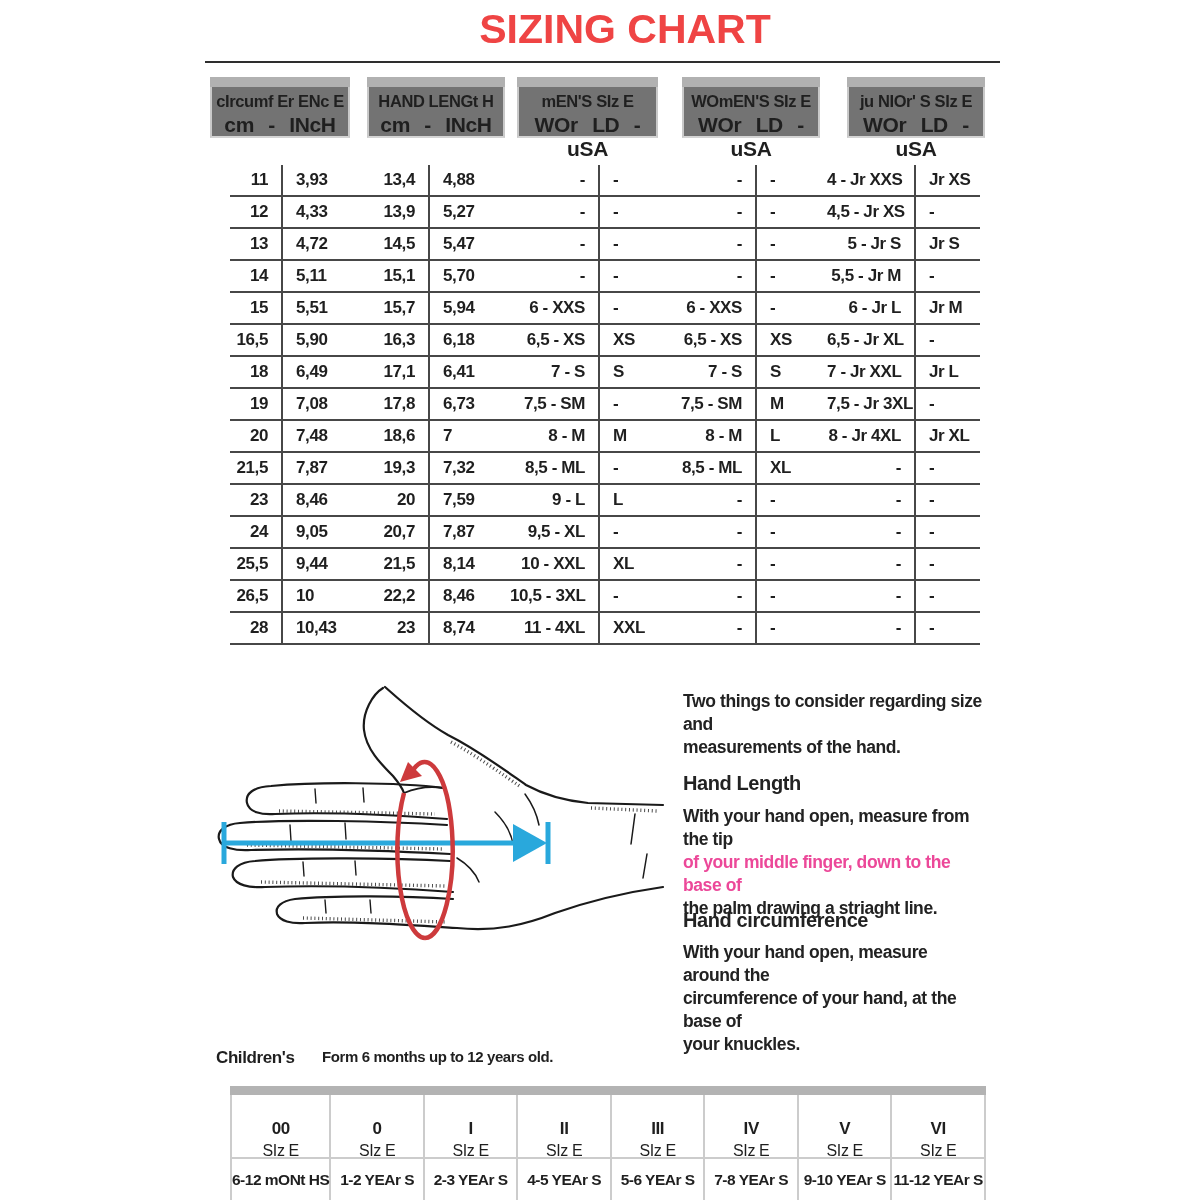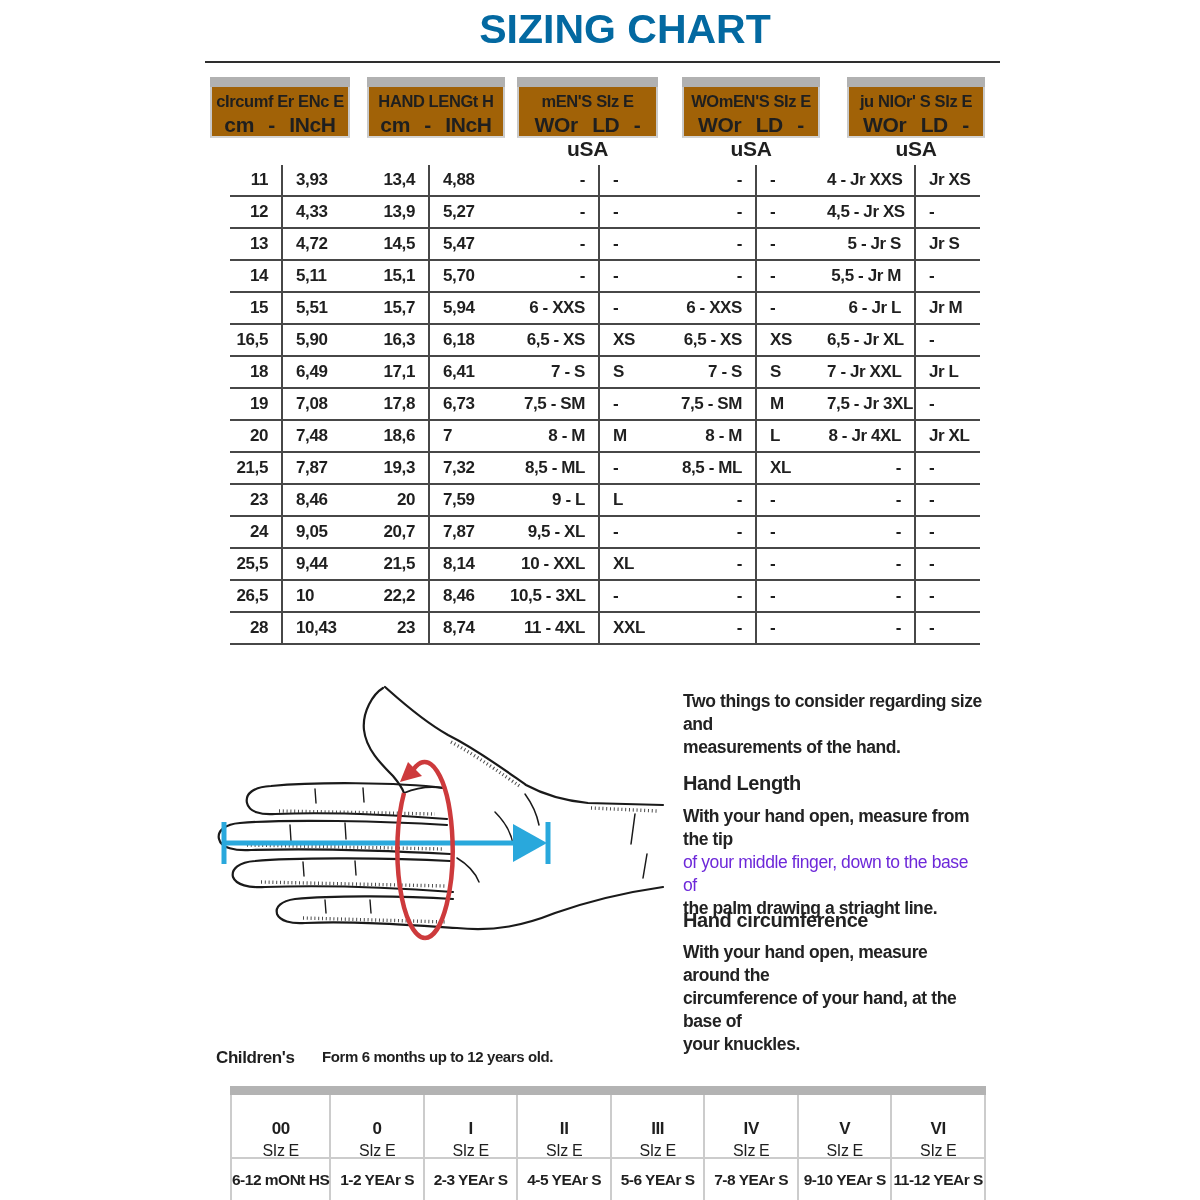--- a/index.html
+++ b/index.html
@@ -3,25 +3,25 @@
 <meta charset="utf-8">
 <style>
   html,body{margin:0;padding:0;background:#ffffff;}
   body{width:1200px;height:1200px;position:relative;overflow:hidden;
        font-family:"Liberation Sans", sans-serif;color:#1f1f1f;}
   .abs{position:absolute;}
   .cond{font-stretch:condensed;letter-spacing:-0.4px;}
 
   
   #page-title{left:230px;top:6px;width:790px;text-align:center;
-    font-size:41px;font-weight:700;letter-spacing:0;color:#0369a1;}
+    font-size:41px;font-weight:700;letter-spacing:0;color:#ef4444;}
   #title-rule{left:205px;top:61px;width:795px;height:2px;background:#2e2e2e;}
 
   
-  .hdr-box{top:77px;height:61px;background:#a16207;
+  .hdr-box{top:77px;height:61px;background:#737373;
     border-left:2px solid #c9c9c9;border-right:2px solid #c9c9c9;border-bottom:2px solid #d4d4d4;
     box-sizing:border-box;text-align:center;}
   .hdr-bar{height:10px;background:#b1b1b1;margin:0 -2px;}
   .hdr-title{font-size:16.5px;font-weight:700;margin-top:5px;}
   .hdr-sub{font-size:21px;font-weight:700;word-spacing:9px;margin-top:2px;}
   #hdr-0{left:210px;width:140px;}
   #hdr-1{left:367px;width:138px;}
   #hdr-2{left:517px;width:141px;}
   #hdr-3{left:682px;width:138px;}
   #hdr-4{left:847px;width:138px;}
@@ -36,21 +36,21 @@
   .c0,.c2,.c4,.c6,.c8{border-right:2px solid #474747;}
 
   
   #hand-illustration{left:195px;top:672px;}
 
   
   .info-block{left:683px;width:300px;font-size:17.5px;font-weight:700;line-height:23px;color:#222;}
   #info-intro{top:690px;}
   #hand-length-title{top:772px;font-size:20px;}
   #hand-length-para{top:805px;}
-  #hand-length-para .lt{font-weight:400;color:#6d28d9;}
+  #hand-length-para .lt{font-weight:700;color:#ec4899;}
   #hand-circ-title{top:909px;font-size:20px;}
   #hand-circ-para{top:941px;}
 
   
   #children-label{left:216px;top:1048px;font-size:17px;font-weight:700;}
   #children-subtitle{left:322px;top:1048px;font-size:15px;font-weight:700;}
   #children-table{left:230px;top:1086px;width:756px;}
   #children-bar{height:9px;background:#b3b3b3;}
   #children-grid{display:grid;grid-template-columns:repeat(8,1fr);border-left:2px solid #cccccc;}
   .kid-col{border-right:2px solid #cccccc;text-align:center;}

